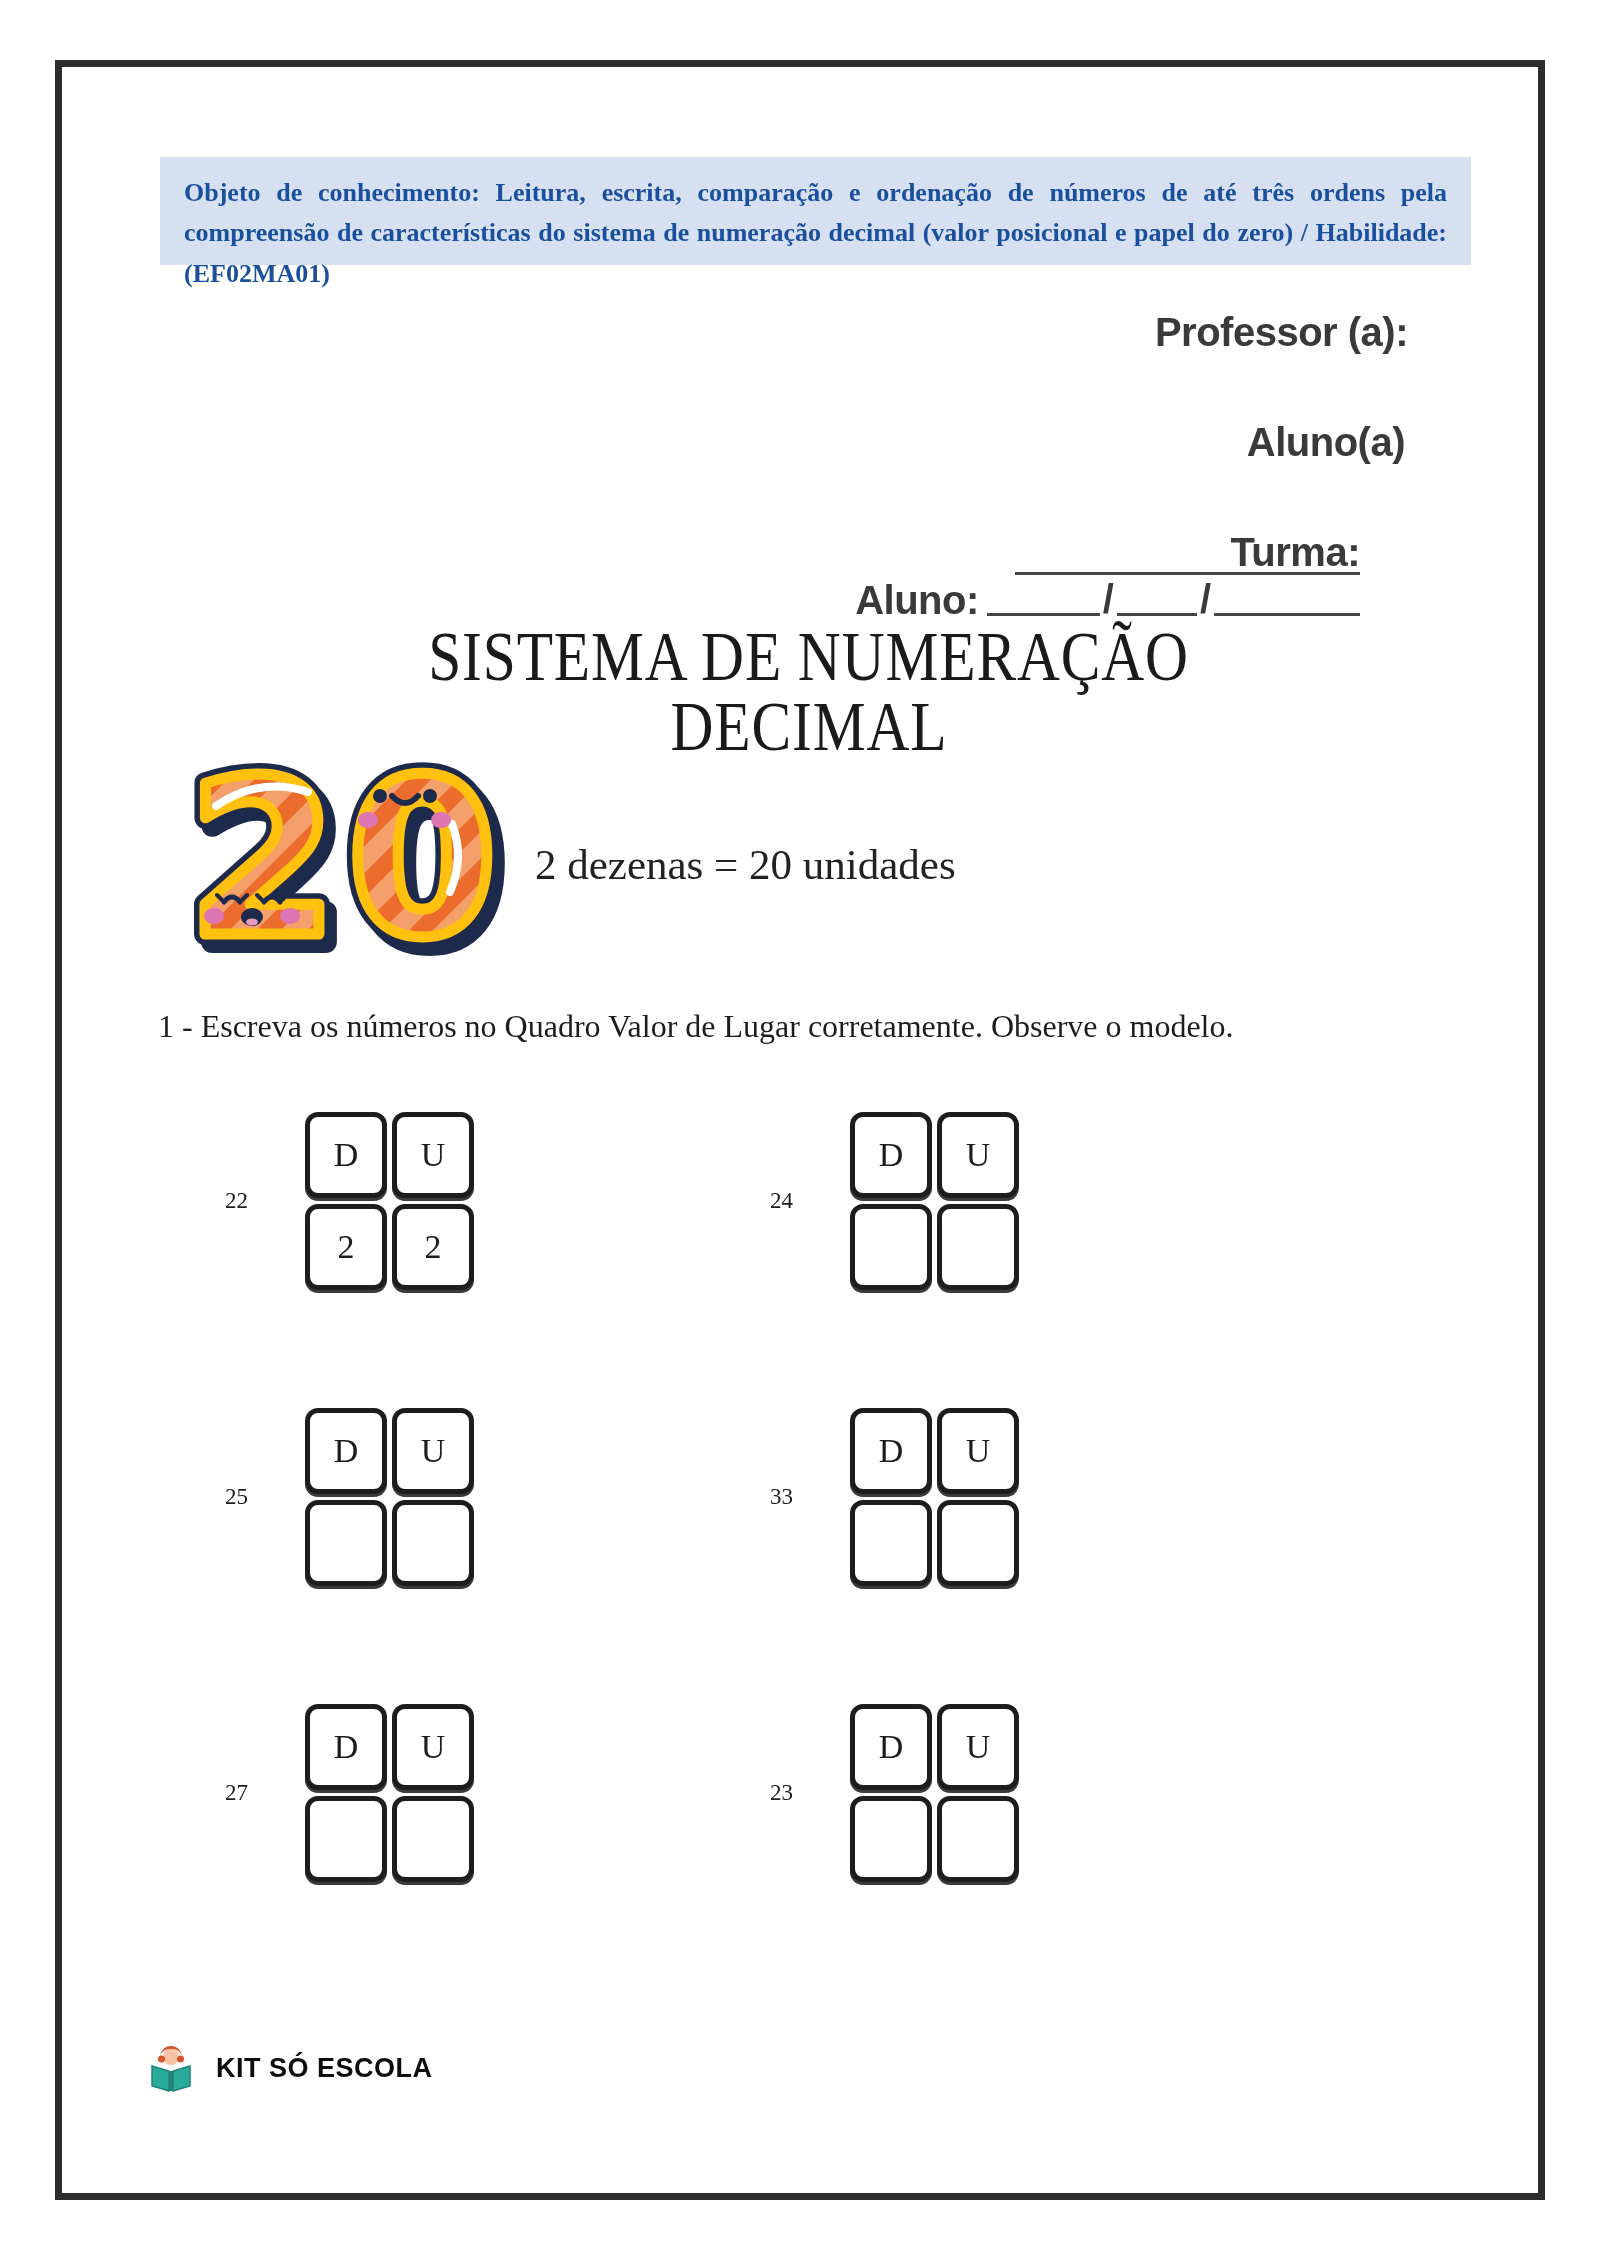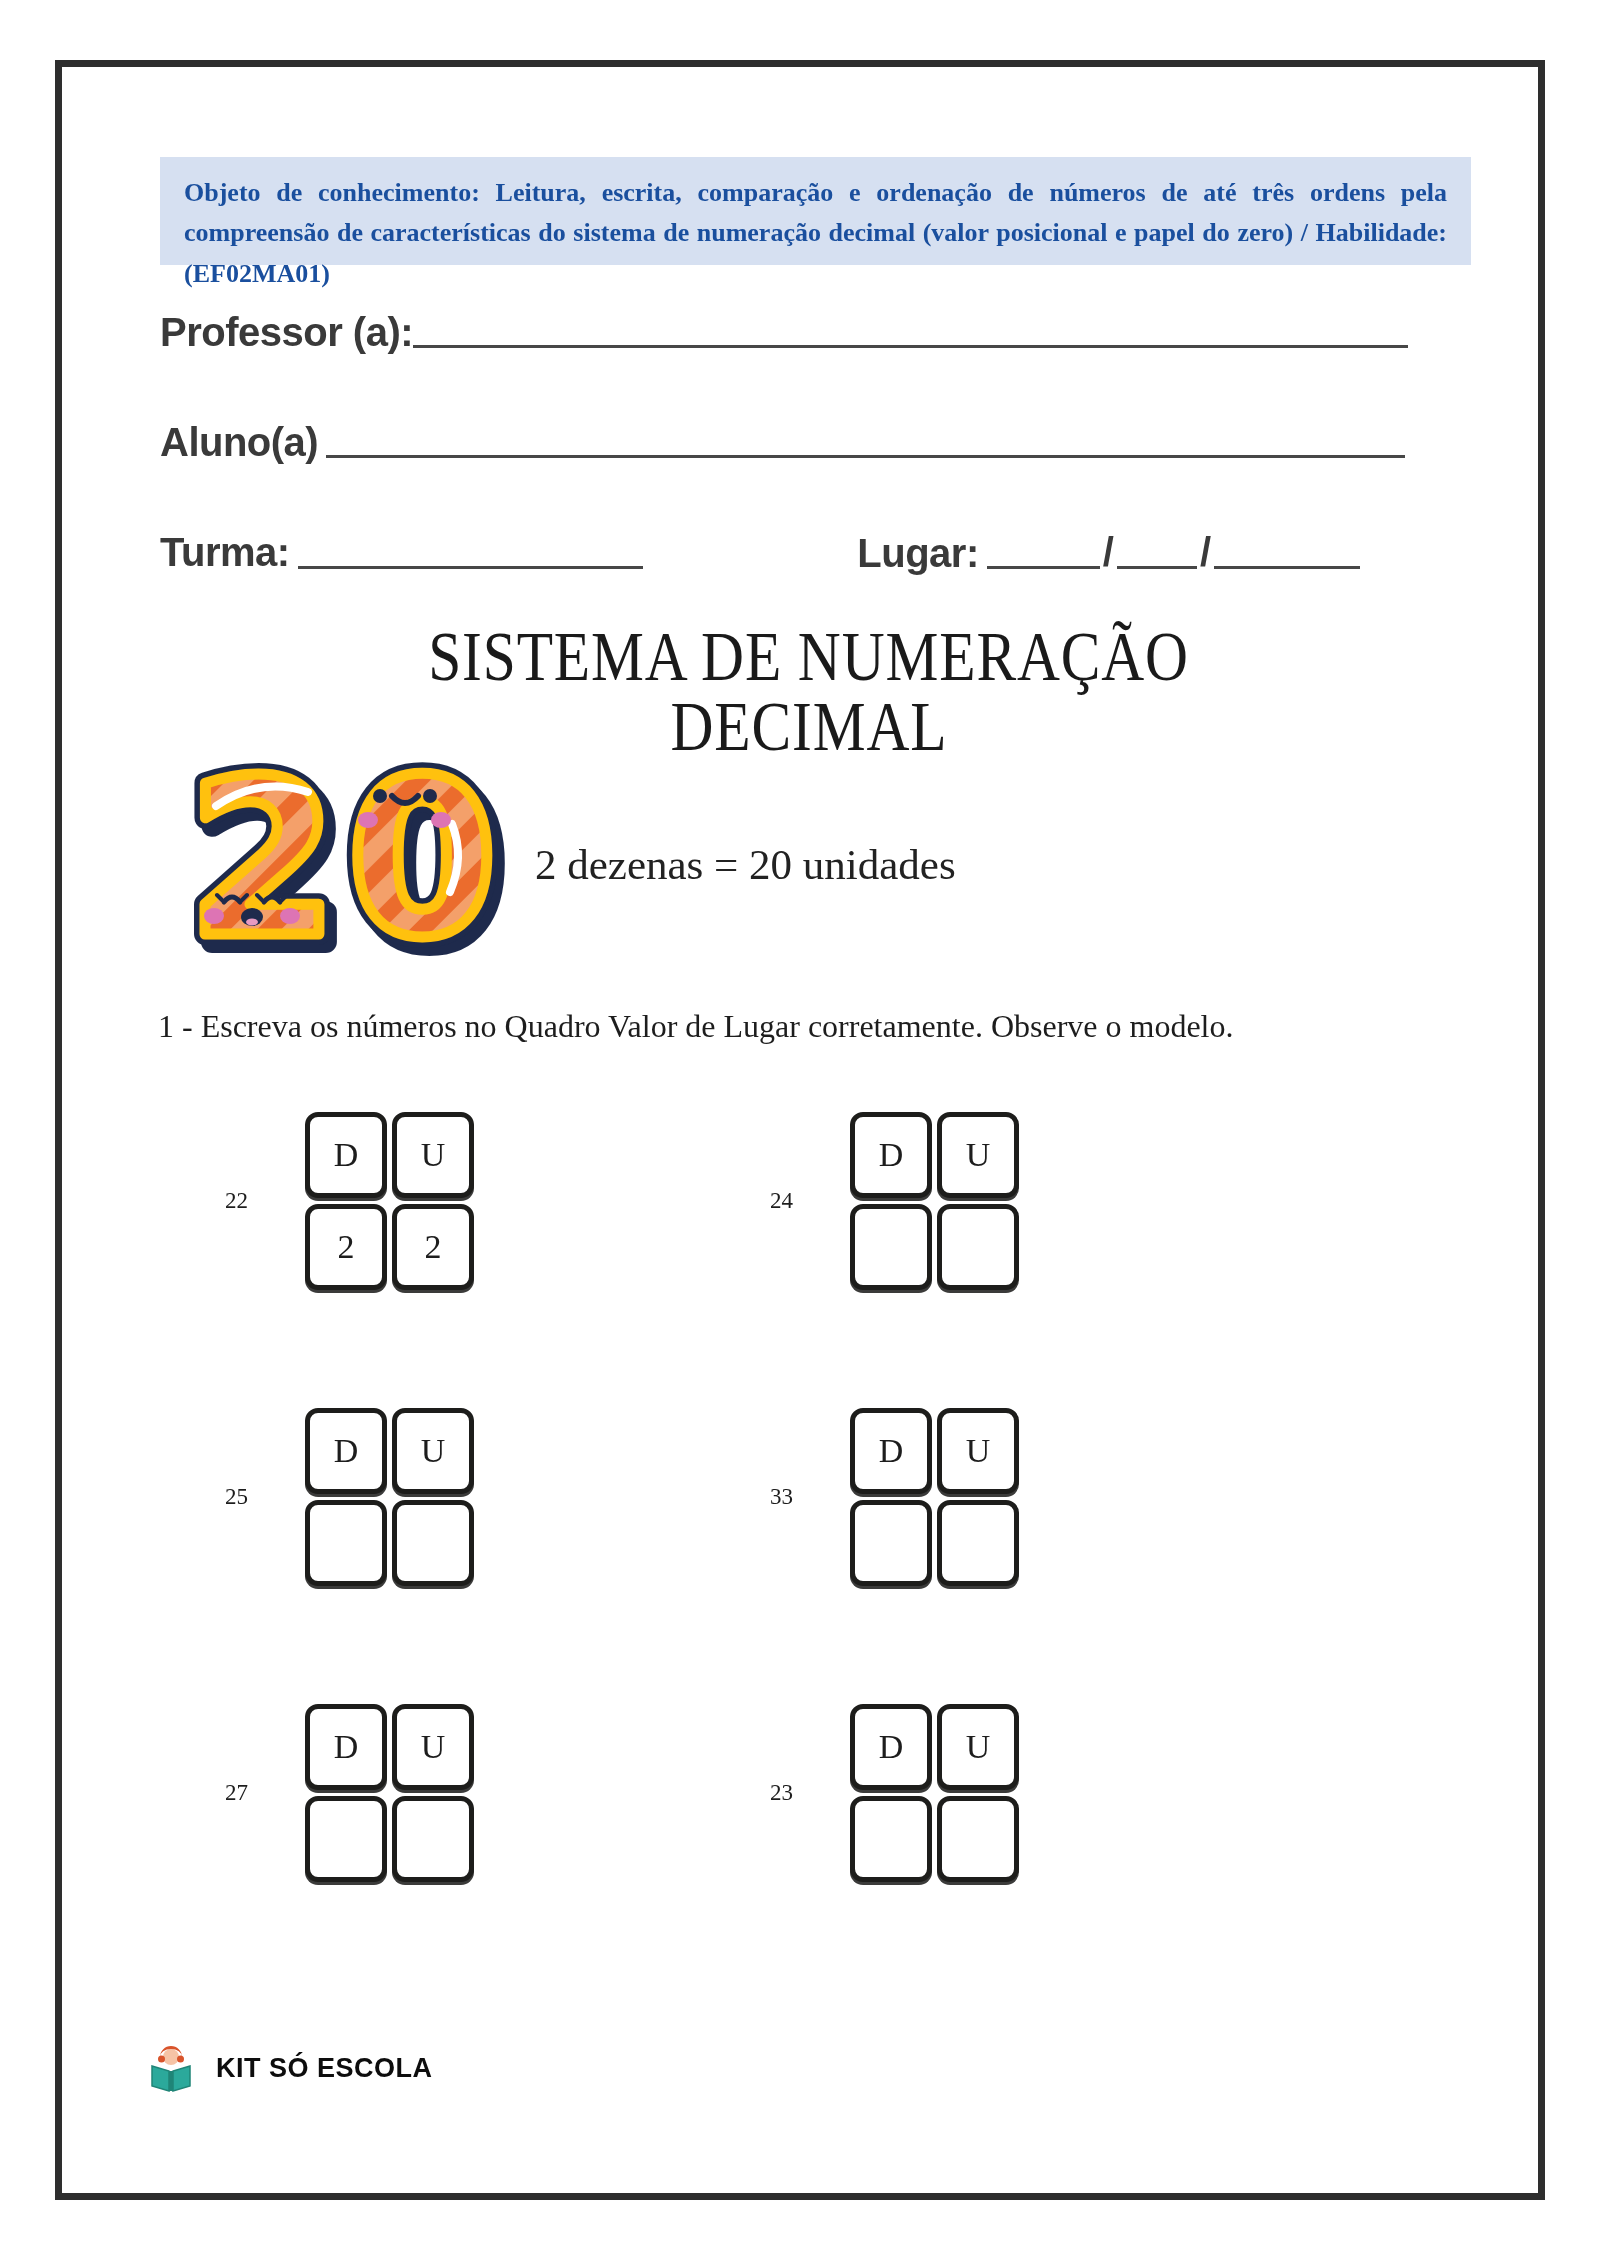--- a/index.html
+++ b/index.html
@@ -8,21 +8,21 @@
   .frame{position:absolute;left:55px;top:60px;width:1490px;height:2140px;
          border:7px solid #2e2e2e;box-sizing:border-box;background:#ffffff;}
 
   
   .objective{position:absolute;left:160px;top:157px;width:1311px;height:108px;box-sizing:border-box;
              background:#d6e0f1;padding:16px 24px 16px 24px;
              font-family:"Liberation Serif",serif;font-weight:bold;font-size:26px;line-height:1.55;
              color:#1a4f9e;text-align:justify;}
 
   
-  .form-row{position:absolute;display:flex;align-items:flex-start;}
+  .form-row{position:absolute;display:flex;align-items:flex-end;flex-direction:column;}
   .form-label{font-weight:bold;font-size:40px;line-height:1;color:#3a3a3a;letter-spacing:-0.5px;white-space:nowrap;}
   .uline{height:3px;background:#474747;align-self:flex-end;margin-bottom:4px;}
   .grow{flex:1 1 auto;}
   .row-professor{left:160px;top:312px;width:1248px;}
   .row-aluno{left:160px;top:422px;width:1245px;}
   .row-turma{left:160px;top:532px;width:1200px;}
   .gap-sm{width:8px;}
   .data-group{margin-left:auto;display:flex;align-items:flex-end;}
   .slash{font-weight:bold;font-size:40px;line-height:1;color:#3a3a3a;margin:0 3px 1px 3px;}
   .u-turma{width:345px;}
@@ -75,21 +75,21 @@
     <span class="form-label">Aluno(a)</span>
     <span class="gap-sm"></span>
     <span class="uline grow"></span>
   </div>
 
   <div class="form-row row-turma">
     <span class="form-label">Turma:</span>
     <span class="gap-sm"></span>
     <span class="uline u-turma"></span>
     <span class="data-group">
-      <span class="form-label">Lugar:</span>
+      <span class="form-label">Aluno:</span>
       <span class="gap-sm"></span>
       <span class="uline u-d1"></span>
       <span class="slash">/</span>
       <span class="uline u-d2"></span>
       <span class="slash">/</span>
       <span class="uline u-d3"></span>
     </span>
   </div>
 
   <div class="main-title">

